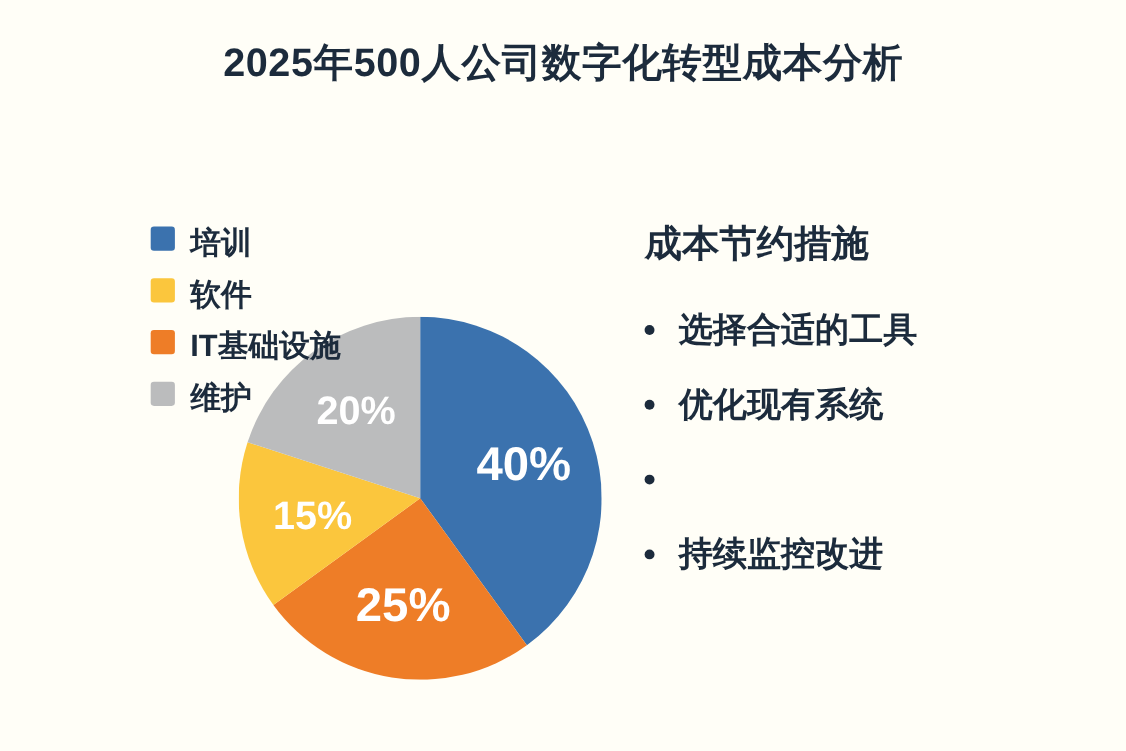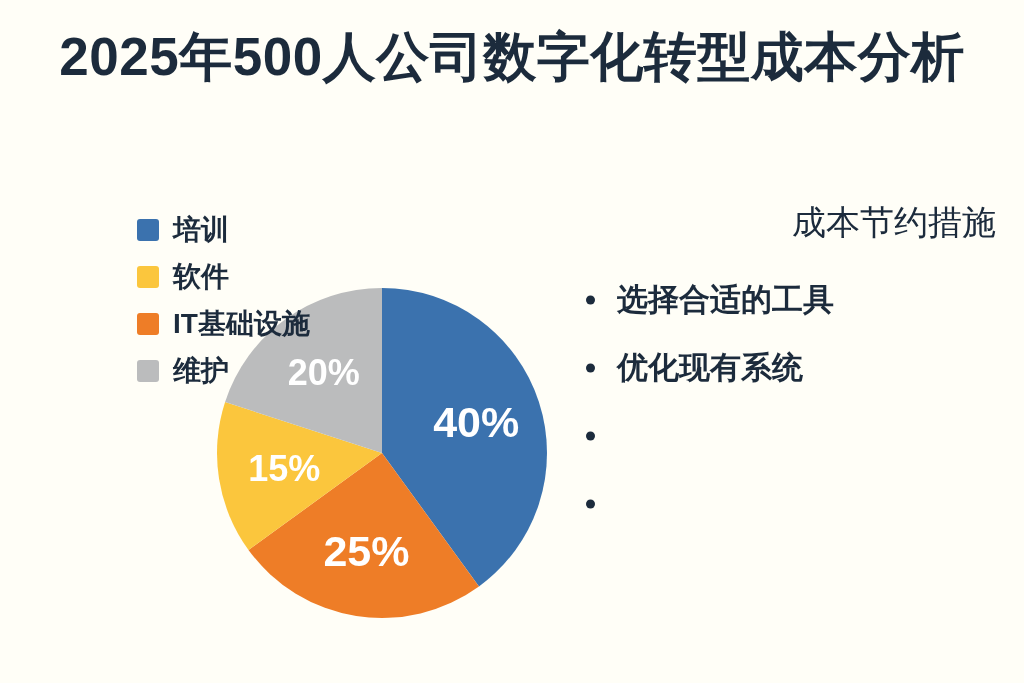--- a/index.html
+++ b/index.html
@@ -24,38 +24,37 @@
 
   
   .title-block {
     position: absolute;
     left: 0;
     top: 26px;
     width: 1024px;
     text-align: center;
   }
   .title-line {
-    font-size: 53px;
+    font-size: 36px;
     font-weight: bold;
     letter-spacing: 0.5px;
     line-height: 62px;
     color: #1c2b3c;
     white-space: nowrap;
   }
 
   
   .legend {
     position: absolute;
     left: 137px;
     top: 206px;
     z-index: 5;
   }
   .legend-item {
     display: flex;
-    align-items: center;
     height: 47px;
   }
   .legend-swatch {
     width: 22px;
     height: 22px;
     border-radius: 3px;
     flex: 0 0 auto;
   }
   .legend-label {
     margin-left: 14px;
@@ -93,25 +92,24 @@
 
   
   .tips {
     position: absolute;
     left: 586px;
     top: 200px;
     width: 410px;
   }
   .tips-heading {
     font-size: 34px;
-    font-weight: normal;
+    font-weight: bold;
     color: #1c2b3c;
     line-height: 44px;
     white-space: nowrap;
-    text-align: right;
   }
   .tips-list {
     list-style: none;
     margin: 0;
     padding: 0;
     margin-top: 22px;
   }
   .tips-list li {
     position: relative;
     height: 68px;
@@ -184,17 +182,18 @@
       </li>
       <li>
         <span class="bullet-dot"></span>
         <span>优化现有系统</span>
       </li>
       <li>
         <span class="bullet-dot"></span>
       </li>
       <li>
         <span class="bullet-dot"></span>
+        <span>持续监控改进</span>
       </li>
     </ul>
   </div>
 
 </div>
 
 </body></html>

